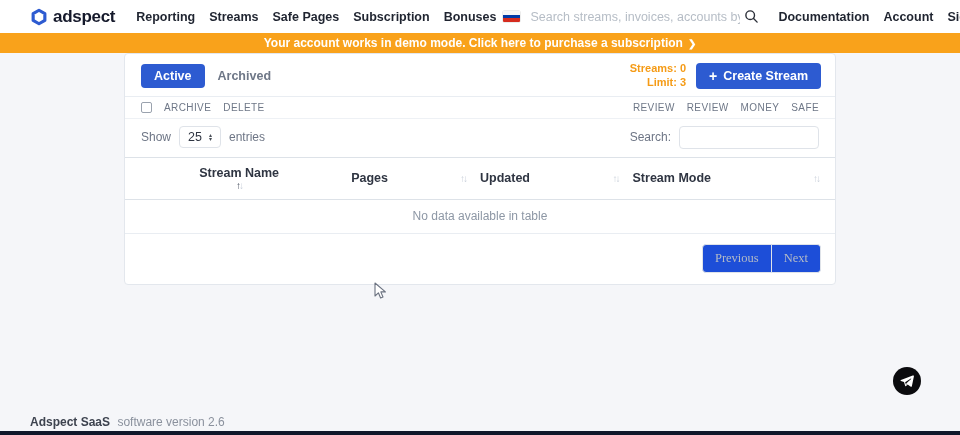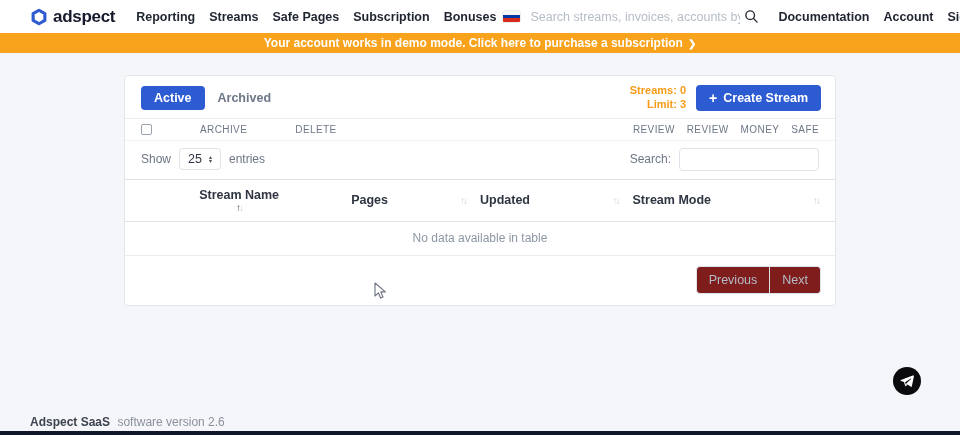--- a/index.html
+++ b/index.html
@@ -44,21 +44,21 @@
   
   .banner {
     height:20px; background:#f9a21b; color:#ffffff;
     display:flex; align-items:center; justify-content:center;
     font-size:12px; font-weight:700; cursor:pointer; gap:5px;
   }
   .banner .chev { font-size:10px; font-weight:700; }
 
   
   .card {
-    width:712px; margin:22px 0 0 124px;
+    width:712px; margin:0 0 0 124px;
     background:#ffffff; border:1px solid #e3e7ed; border-radius:4px;
   }
   .card-toolbar {
     display:flex; align-items:center;
     padding:8px 14px 6px 16px; border-bottom:1px solid #e9edf2;
   }
   .tab-btn {
     border:none; border-radius:4px; font-family:inherit;
     font-size:12.5px; font-weight:600; cursor:pointer;
     padding:5px 13px; background:transparent; color:#6e7787;
@@ -69,21 +69,20 @@
   .create-btn {
     border:none; border-radius:4px; background:#2d5bd1; color:#ffffff;
     font-family:inherit; font-size:12.5px; font-weight:600;
     padding:6px 13px; cursor:pointer; display:flex; align-items:center; gap:6px;
   }
   .create-btn .plus { font-size:14px; font-weight:600; line-height:1; }
 
   .bulk-bar {
     display:flex; align-items:flex-end; padding:5px 16px;
     border-bottom:1px solid #eef1f5;
-    gap:36px;
   }
   .checkbox {
     width:11px; height:11px; border:1px solid #9aa2ae; border-radius:2px;
     background:#fff; margin-right:12px; cursor:pointer; flex:0 0 auto;
   }
   .bulk-action, .filter-action {
     font-size:10px; font-weight:500; letter-spacing:0.4px;
     color:#6e7787; cursor:pointer; margin-right:12px; white-space:nowrap;
   }
   .filters { margin-left:auto; display:flex; }
@@ -124,21 +123,21 @@
   .empty-row {
     text-align:center; font-size:12px; color:#8d97a5;
     padding:9px 0 10px 0; border-bottom:1px solid #e9edf2;
   }
 
   .card-footer {
     display:flex; align-items:center; padding:10px 14px 11px 16px;
   }
   .paging { margin-left:auto; display:flex; }
   .page-btn {
-    background:#7f1d1d; border:1px solid #dfe3e9; font-family:Liberation Sans, sans-serif;
+    background:#1d4ed8; border:1px solid #dfe3e9; font-family:Liberation Serif, serif;
     font-size:12.5px; color:#b4bbc6; padding:6px 12px; cursor:default;
   }
   .page-btn.prev { border-radius:4px 0 0 4px; }
   .page-btn.next { border-radius:0 4px 4px 0; border-left:none; }
 
   
   .telegram-fab {
     position:absolute; left:893px; top:367px; width:28px; height:28px;
     border-radius:50%; background:#0b0b0e; cursor:pointer;
     display:flex; align-items:center; justify-content:center;

